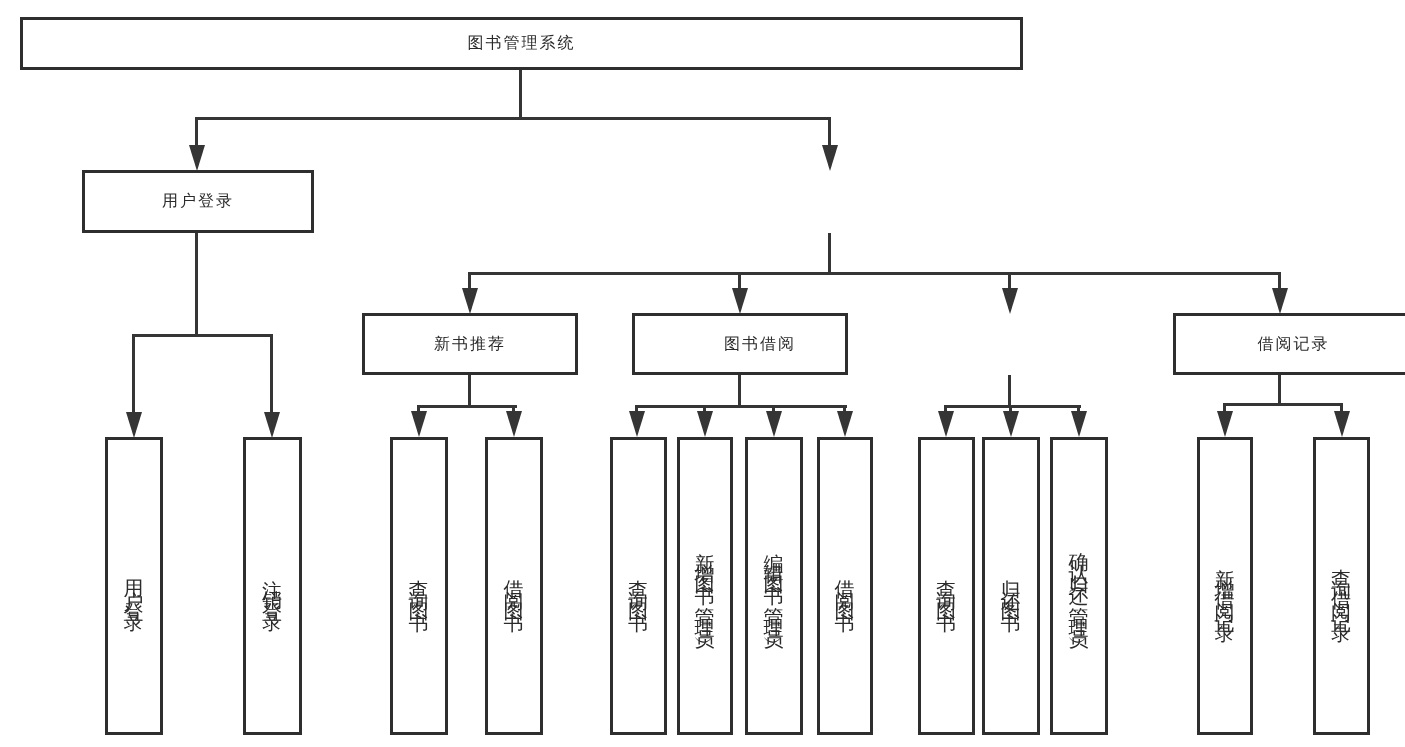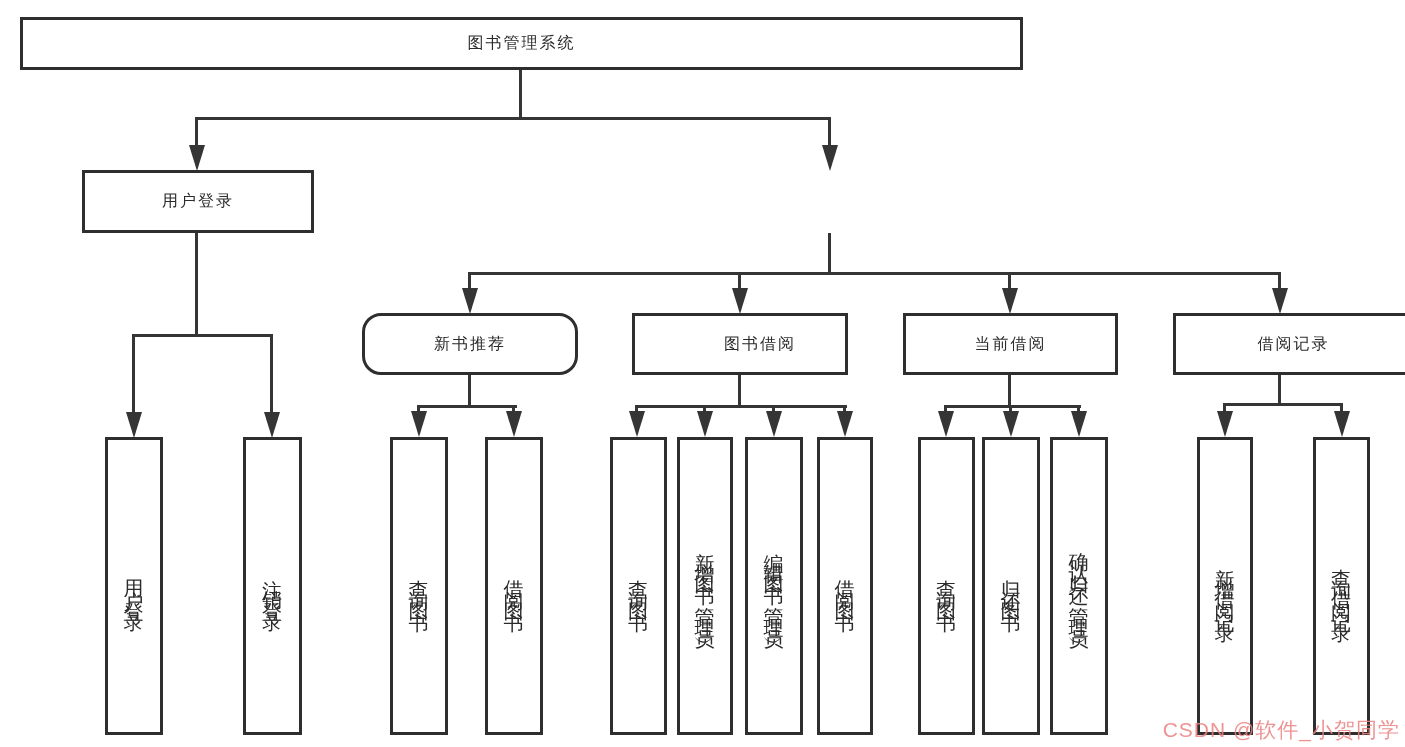--- a/index.html
+++ b/index.html
@@ -119,28 +119,25 @@
   <div class="arrow" style="left:1334px;top:411px;"></div>
 
   <div class="box hbox" style="left:20px;top:17px;width:1003px;height:53px;">
     <span class="lbl">图书管理系统</span>
   </div>
 
   <div class="box hbox" style="left:82px;top:170px;width:232px;height:63px;">
     <span class="lbl">用户登录</span>
   </div>
 
-  <div class="box hbox" style="left:362px;top:313px;width:216px;height:62px;border-radius:19px;">
+  <div class="box hbox" style="left:362px;top:313px;width:216px;height:62px;">
     <span class="lbl">新书推荐</span>
   </div>
   <div class="box hbox" style="left:632px;top:313px;width:216px;height:62px;padding-left:40px;">
     <span class="lbl">图书借阅</span>
-  </div>
-  <div class="box hbox" style="left:903px;top:313px;width:215px;height:62px;">
-    <span class="lbl">当前借阅</span>
   </div>
   <div class="box hbox" style="left:1173px;top:313px;width:241px;height:62px;text-align:center;">
     <span class="lbl">借阅记录</span>
   </div>
 
   <div class="box leaf" style="left:105px;top:437px;width:58px;height:298px;">
     <span class="lbl">用户登录</span>
   </div>
   <div class="box leaf" style="left:243px;top:437px;width:59px;height:298px;">
     <span class="lbl">注销登录</span>
@@ -176,15 +173,14 @@
     <span class="lbl">确认归还（管理员）</span>
   </div>
 
   <div class="box leaf" style="left:1197px;top:437px;width:56px;height:298px;">
     <span class="lbl">新增借阅记录</span>
   </div>
   <div class="box leaf" style="left:1313px;top:437px;width:57px;height:298px;">
     <span class="lbl">查询借阅记录</span>
   </div>
 
-  <div class="watermark">CSDN @软件_小贺同学</div>
 
 </div>
 
 </body></html>

